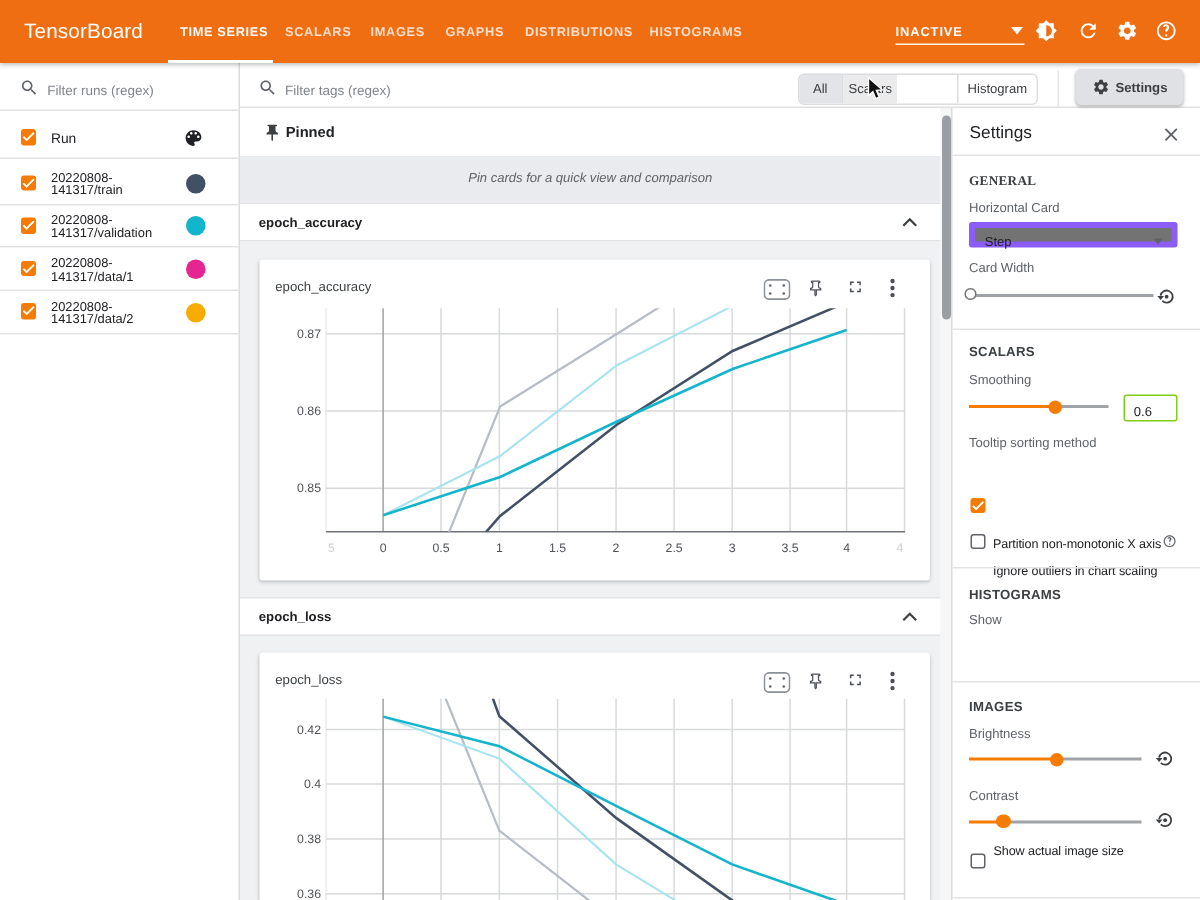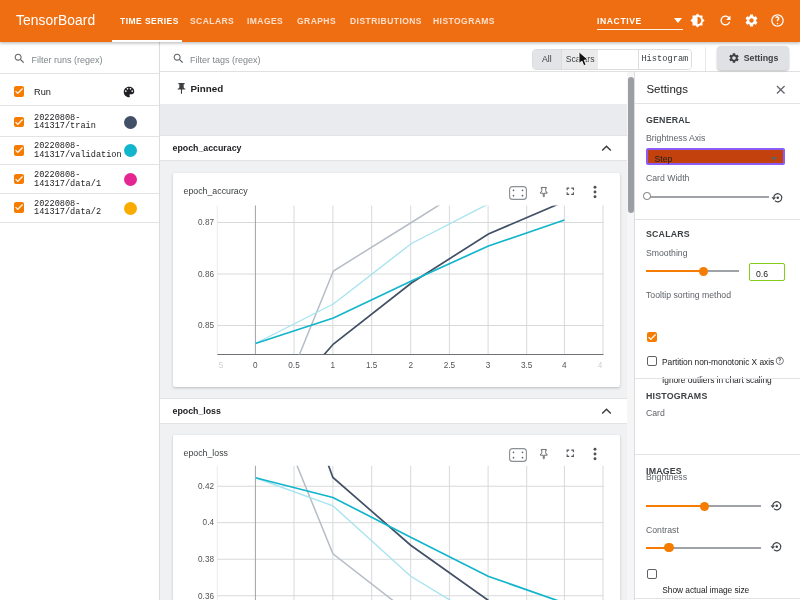--- a/index.html
+++ b/index.html
@@ -20,21 +20,21 @@
 
 
 #inactive { position:absolute; left:597px; top:16px; color:#fff; font-size:8.6px;
   font-weight:700; letter-spacing:.6px; }
 #inactive-line { position:absolute; left:597px; top:28.5px; width:86px; height:1px; background:rgba(255,255,255,.9); }
 
 
 #sidebar { position:absolute; left:0; top:42px; width:160px; height:558px;
   background:#fff; border-right:1px solid #dadce0; }
 .divider { position:absolute; left:0; width:159px; height:1px; background:#e3e3e6; }
-.runname { font-size:8.6px; color:#202124; line-height:8.8px;font-family:Liberation Mono, monospace; }
+.runname { font-size:8.6px; color:#202124; line-height:8.8px; }
 .cbox { position:absolute; width:10.5px; height:10.5px; border-radius:2px; background:#f57c00; }
 .cbox svg { position:absolute; left:0; top:0; }
 .cbox-un { position:absolute; width:10px; height:10px; border-radius:2px; border:1.4px solid #5f6368; background:#fff; }
 .dot { position:absolute; width:13px; height:13px; border-radius:50%; }
 
 
 #toolbar { position:absolute; left:160px; top:42px; width:640px; height:30px;
   background:#fff; border-bottom:1px solid #e0e0e0; }
 .btngroup { position:absolute; top:7px; height:20.5px; display:flex;
   border:1px solid #dadce0; border-radius:4px; overflow:hidden; }
@@ -60,22 +60,22 @@
 
 #scrollstrip { position:absolute; left:627px; top:72px; width:7.5px; height:528px; background:#f6f6f6; }
 #scrollthumb { position:absolute; left:0.5px; top:5px; width:6.5px; height:136px; background:#9b9ea3; border-radius:3.5px; }
 
 
 #panel { position:absolute; left:634px; top:72px; width:166px; height:528px;
   background:#fff; border-left:1px solid #dadce0; }
 .p-h2 { position:absolute; left:11px; font-size:8.8px; font-weight:700; color:#3c4043; letter-spacing:.2px; }
 .p-lab { position:absolute; left:11px; font-size:8.7px; color:#5f6368; }
 .p-div { position:absolute; left:0; width:165px; height:1px; background:#e3e3e6; }
-.p-sel { position:absolute; left:10.5px; width:139px; height:17.5px; border:2px solid #8b5cf6;
-  border-radius:2px; background:#c2410c; }
+.p-sel { position:absolute; left:10.5px; width:139px; height:17.5px; border:4px solid #8b5cf6;
+  border-radius:2px; background:#737373; }
 .p-sel .v { position:absolute; left:7px; top:4.5px; font-size:8.7px; color:#202124; }
 .p-sel .c { position:absolute; right:6px; top:7px; width:0; height:0;
   border-left:3.5px solid transparent; border-right:3.5px solid transparent; border-top:4.2px solid #5f6368; }
 .track { position:absolute; height:2px; background:#9fa3a8; }
 .track-o { position:absolute; height:2px; background:#f57c00; }
 .thumb-o { position:absolute; width:9.5px; height:9.5px; border-radius:50%; background:#f57c00; }
 .p-cb-lab { position:absolute; font-size:8.4px; color:#202124; letter-spacing:-0.05px; }
 </style>
 </head>
 <body>
@@ -164,41 +164,42 @@
 
   <div id="toolbar">
     <svg class="abs" style="left:12px; top:10px;" width="13" height="13" viewBox="0 0 24 24">
         <path d="M15.5 14h-.79l-.28-.27C15.41 12.59 16 11.11 16 9.5 16 5.91 13.09 3 9.5 3S3 5.91 3 9.5 5.91 16 9.5 16c1.61 0 3.09-.59 4.23-1.57l.27.28v.79l5 4.99L20.49 19l-4.99-5zm-6 0C7.01 14 5 11.99 5 9.5S7.01 5 9.5 5 14 7.01 14 9.5 11.99 14 9.5 14z" fill="#5f6368"></path>
       </svg>
     <div class="abs" style="left:30px; top:12.5px; font-size:9px; color:#80868b;">Filter tags (regex)</div>
     <div class="btngroup" style="left:371.7px;">
       <div class="bg-btn sel" style="width:28.3px;">All</div>
       <div class="bg-btn" style="width:37.3px; background:#ebebec;">Scalars</div>
       <div class="bg-btn" style="width:39.3px;margin-top:26px;">Image</div>
-      <div class="bg-btn" style="width:53.6px;font-family:Liberation Mono, monospace;">Histogram</div>
+      <div class="bg-btn" style="width:53.6px;">Histogram</div>
     </div>
     <div class="abs" style="left:545px; top:5px; width:1px; height:24px; background:#e8e8e8;"></div>
   </div>
   <div id="settingsbtn"><svg width="12" height="12" viewBox="0 0 24 24" fill="#3c4043">
         <path d="M19.14 12.94c.04-.3.06-.61.06-.94 0-.32-.02-.64-.07-.94l2.03-1.58c.18-.14.23-.41.12-.61l-1.92-3.32c-.12-.22-.37-.29-.59-.22l-2.39.96c-.5-.38-1.03-.7-1.62-.94l-.36-2.54c-.04-.24-.24-.41-.48-.41h-3.84c-.24 0-.43.17-.47.41l-.36 2.54c-.59.24-1.13.57-1.62.94l-2.39-.96c-.22-.08-.47 0-.59.22L2.74 8.87c-.12.21-.08.47.12.61l2.03 1.58c-.05.3-.09.63-.09.94s.02.64.07.94l-2.03 1.58c-.18.14-.23.41-.12.61l1.92 3.32c.12.22.37.29.59.22l2.39-.96c.5.38 1.03.7 1.62.94l.36 2.54c.05.24.24.41.48.41h3.84c.24 0 .44-.17.47-.41l.36-2.54c.59-.24 1.13-.56 1.62-.94l2.39.96c.22.08.47 0 .59-.22l1.92-3.32c.12-.22.07-.47-.12-.61l-2.01-1.58zM12 15.6c-1.98 0-3.6-1.62-3.6-3.6s1.62-3.6 3.6-3.6 3.6 1.62 3.6 3.6-1.62 3.6-3.6 3.6z"></path>
       </svg>Settings</div>
 
   <svg class="abs" style="left:577.5px; top:51px; z-index:20;" width="11" height="17" viewBox="0 0 11 17">
       <path d="M1 0.8 L1 12.6 L3.9 10.1 L5.8 14.7 L8.1 13.7 L6.2 9.2 L10.2 8.9 Z" fill="#111" stroke="#fff" stroke-width="0.9"></path>
     </svg>
 
   <div id="main">
 
     <svg class="abs" style="left:14.5px; top:8.5px;" width="13" height="15" viewBox="0 0 24 24" fill="#3c4043">
         <path d="M16 9V4h1c.55 0 1-.45 1-1s-.45-1-1-1H7c-.55 0-1 .45-1 1s.45 1 1 1h1v5c0 1.66-1.34 3-3 3v2h5.97v7l1 1 1-1v-7H19v-2c-1.66 0-3-1.34-3-3z"></path>
       </svg>
     <div class="abs" style="left:30.5px; top:10.5px; font-size:9.8px; font-weight:700; color:#202124;">Pinned</div>
     <div class="divider" style="top:31.8px; width:467px;"></div>
 
     <div class="abs" style="left:0; top:32px; width:467px; height:30.5px; background:#e9ebee;"></div>
+    <div class="abs" style="left:0; top:41px; width:467px; text-align:center; font-size:8.7px; font-style:italic; color:#5f6368;">Pin cards for a quick view and comparison</div>
 
     <div class="abs secbody" style="left:0; top:62.5px; width:467px; height:265px;"></div>
     <div class="sechdr" style="top:62.5px; height:26px;">
       <div class="t">epoch_accuracy</div>
       <svg class="abs" style="left:441px; top:8px;" width="11" height="8" viewBox="0 0 11 8">
           <path d="M1.2 6.5 L5.5 2.2 L9.8 6.5" stroke="#3c4043" stroke-width="1.5" fill="none"></path>
         </svg>
     </div>
     <div class="card" id="card-acc" style="top:100.5px; height:214.5px;">
       <div class="cardtitle">epoch_accuracy</div>
@@ -346,22 +347,22 @@
       <div id="scrollthumb"></div>
     </div>
 
   <div id="panel">
     <div class="abs" style="left:11.4px; top:11px; font-size:11.5px; color:#202124;">Settings</div>
     <svg class="abs" style="left:140.5px; top:12.5px;" width="9.5" height="9.5" viewBox="0 0 10 10">
         <path d="M1 1 L9 9 M9 1 L1 9" stroke="#5f6368" stroke-width="1.3"></path>
       </svg>
     <div class="p-div" style="top:31.2px;"></div>
 
-    <div class="p-h2" style="top:42.5px;">GENERAL</div>
-    <div class="p-lab" style="top:61px;">Brightness Axis</div>
+    <div class="p-h2" style="top:42.5px;font-family:Liberation Serif, serif;">GENERAL</div>
+    <div class="p-lab" style="top:61px;">Horizontal Card</div>
     <div class="p-sel" style="top:75.6px;">
         <div class="v">Step</div>
         <div class="c"></div>
       </div>
     <div class="p-lab" style="top:101.2px;">Card Width</div>
     <div class="track" style="left:11.4px; top:124px; width:122.6px;"></div>
     <div class="abs" style="left:8px; top:120.3px; width:7.5px; height:7.5px; border-radius:50%; background:#fff; border:1.5px solid #757575;"></div>
     <svg class="abs" style="left:136px; top:118.7px;" width="13.5" height="13.5" viewBox="0 0 14 14">
         <path d="M2.86 6.27 A4.2 4.2 0 1 1 4.03 9.97" fill="none" stroke="#3c4043" stroke-width="1.25"></path>
         <path d="M0.55 6.5 L5.2 6.5 L2.88 9.3 Z" fill="#3c4043"></path>
@@ -385,40 +386,40 @@
       </div>
     <div class="p-cb-lab" style="left:27px; top:260.7px;margin-top:42px;">Ignore outliers in chart scaling</div>
     <div class="cbox-un" style="left:11.8px; top:284px;"></div>
     <div class="p-cb-lab" style="left:27px; top:284.7px;">Partition non-monotonic X axis</div>
     <svg class="abs" style="left:139.5px; top:284px;" width="9.5" height="9.5" viewBox="0 0 24 24" fill="#5f6368">
         <path d="M12 2C6.48 2 2 6.48 2 12s4.48 10 10 10 10-4.48 10-10S17.52 2 12 2zm0 18c-4.41 0-8-3.59-8-8s3.59-8 8-8 8 3.59 8 8-3.59 8-8 8zm1-4h-2v2h2v-2zm-1.93-4.95c-.39.57-.07 1.08-.07 1.95h2c0-.59.32-1.08.71-1.65.78-1.12 1.79-2.15 1.29-3.89-.38-1.31-1.59-2.42-2.96-2.46-1.9-.06-3.54 1.38-3.54 3h2c0-.55.45-1 1-1s1 .45 1 1c0 .57-.04.97-.43 1.54l-1 1.51z"></path>
       </svg>
     <div class="p-div" style="top:306.1px;"></div>
 
     <div class="p-h2" style="top:319.4px;">HISTOGRAMS</div>
-    <div class="p-lab" style="top:336.2px;">Card</div>
+    <div class="p-lab" style="top:336.2px;">Show</div>
     <div class="p-div" style="top:382.1px;"></div>
 
     <div class="p-h2" style="top:393.5px;">IMAGES</div>
-    <div class="p-lab" style="top:400px;">Brightness</div>
+    <div class="p-lab" style="top:412px;">Brightness</div>
     <div class="track" style="left:69.5px; top:433.4px; width:56.5px;"></div>
     <div class="track-o" style="left:11.4px; top:433.4px; width:58.1px;"></div>
     <div class="thumb-o" style="left:64.8px; top:429.6px;"></div>
     <svg class="abs" style="left:135px; top:427px;" width="13.5" height="13.5" viewBox="0 0 14 14">
         <path d="M2.86 6.27 A4.2 4.2 0 1 1 4.03 9.97" fill="none" stroke="#3c4043" stroke-width="1.25"></path>
         <path d="M0.55 6.5 L5.2 6.5 L2.88 9.3 Z" fill="#3c4043"></path>
         <circle cx="7" cy="7" r="1.3" fill="#3c4043"></circle>
       </svg>
     <div class="p-lab" style="top:453.3px;">Contrast</div>
     <div class="track" style="left:34px; top:474.5px; width:92px;"></div>
     <div class="track-o" style="left:11.4px; top:474.5px; width:22.6px;"></div>
     <div class="thumb-o" style="left:29.3px; top:470.7px;"></div>
     <svg class="abs" style="left:135px; top:468px;" width="13.5" height="13.5" viewBox="0 0 14 14">
         <path d="M2.86 6.27 A4.2 4.2 0 1 1 4.03 9.97" fill="none" stroke="#3c4043" stroke-width="1.25"></path>
         <path d="M0.55 6.5 L5.2 6.5 L2.88 9.3 Z" fill="#3c4043"></path>
         <circle cx="7" cy="7" r="1.3" fill="#3c4043"></circle>
       </svg>
     <div class="cbox-un" style="left:12px; top:496.8px;"></div>
-    <div class="p-cb-lab" style="left:27.3px; top:513px;">Show actual image size</div>
+    <div class="p-cb-lab" style="left:27.3px; top:490px;">Show actual image size</div>
     <div class="p-div" style="top:525.5px;"></div>
   </div>
 
 </div>
 
 </body></html>

